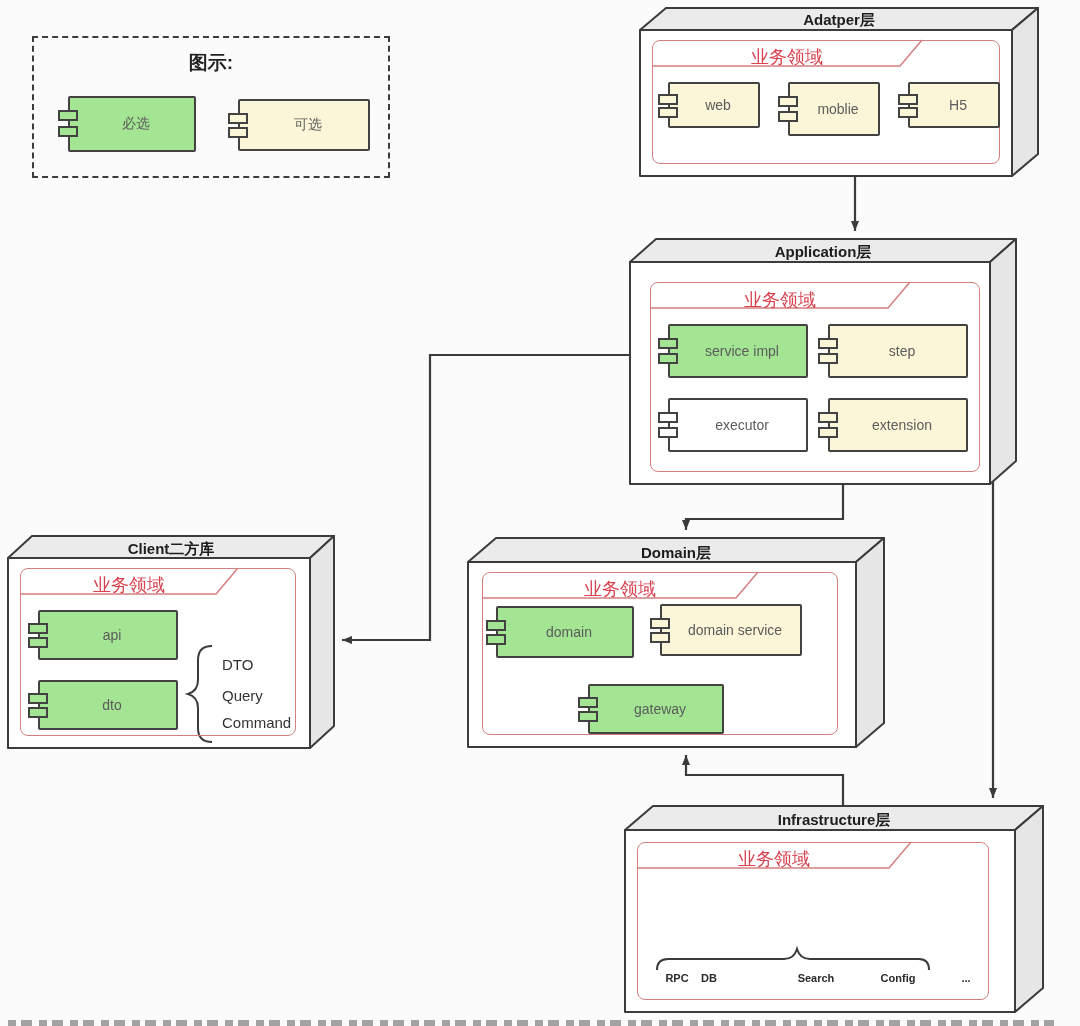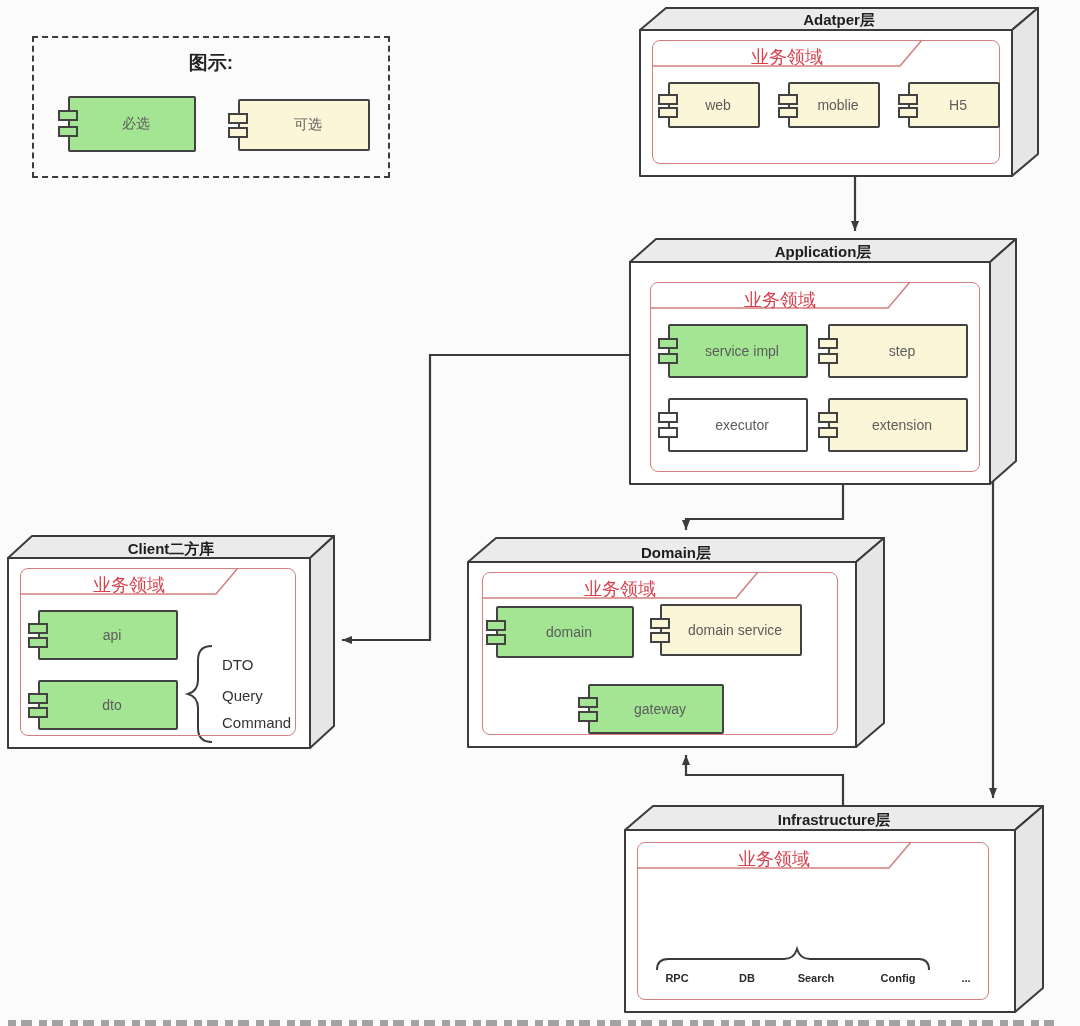--- a/index.html
+++ b/index.html
@@ -143,21 +143,21 @@
   <div class="legend">
     <div class="legend-title">图示:</div>
   </div>
   <div class="comp green" style="left:68px;top:96px;width:128px;height:56px;">必选</div>
   <div class="comp yellow" style="left:238px;top:99px;width:132px;height:52px;">可选</div>
 
   <div class="layer-title" style="left:839px;top:11px;">Adatper层</div>
   <div class="frame" style="left:652px;top:40px;width:348px;height:124px;"></div>
   <div class="frame-label" style="left:652px;top:45px;width:270px;">业务领域</div>
   <div class="comp yellow" style="left:668px;top:82px;width:92px;height:46px;">web</div>
-  <div class="comp yellow" style="left:788px;top:82px;width:92px;height:46px;">moblie</div>
+  <div class="comp yellow" style="left:788px;top:82px;width:92px;height:54px;">moblie</div>
   <div class="comp yellow" style="left:908px;top:82px;width:92px;height:46px;">H5</div>
 
   <div class="layer-title" style="left:823px;top:243px;">Application层</div>
   <div class="frame" style="left:650px;top:282px;width:330px;height:190px;"></div>
   <div class="frame-label" style="left:650px;top:288px;width:260px;">业务领域</div>
   <div class="comp green" style="left:668px;top:324px;width:140px;height:54px;">service impl</div>
   <div class="comp yellow" style="left:828px;top:324px;width:140px;height:54px;">step</div>
   <div class="comp white" style="left:668px;top:398px;width:140px;height:54px;">executor</div>
   <div class="comp yellow" style="left:828px;top:398px;width:140px;height:54px;">extension</div>
 
@@ -174,20 +174,20 @@
   <div class="frame" style="left:482px;top:572px;width:356px;height:163px;"></div>
   <div class="frame-label" style="left:482px;top:577px;width:276px;">业务领域</div>
   <div class="comp green" style="left:496px;top:606px;width:138px;height:52px;">domain</div>
   <div class="comp green" style="left:588px;top:684px;width:136px;height:50px;">gateway</div>
   <div class="comp yellow" style="left:660px;top:604px;width:142px;height:52px;">domain service</div>
 
   <div class="layer-title" style="left:834px;top:811px;">Infrastructure层</div>
   <div class="frame" style="left:637px;top:842px;width:352px;height:158px;"></div>
   <div class="frame-label" style="left:637px;top:847px;width:274px;">业务领域</div>
   <div class="tech-label" style="left:677px;top:972px;">RPC</div>
-  <div class="tech-label" style="left:747px;top:972px;">DB</div>
+  <div class="tech-label" style="left:709px;top:972px;">DB</div>
   <div class="tech-label" style="left:816px;top:972px;">Search</div>
   <div class="tech-label" style="left:898px;top:972px;">Config</div>
   <div class="tech-label" style="left:966px;top:972px;">...</div>
 
   <div class="clipped-caption"></div>
 
 </div>
 
 </body></html>

